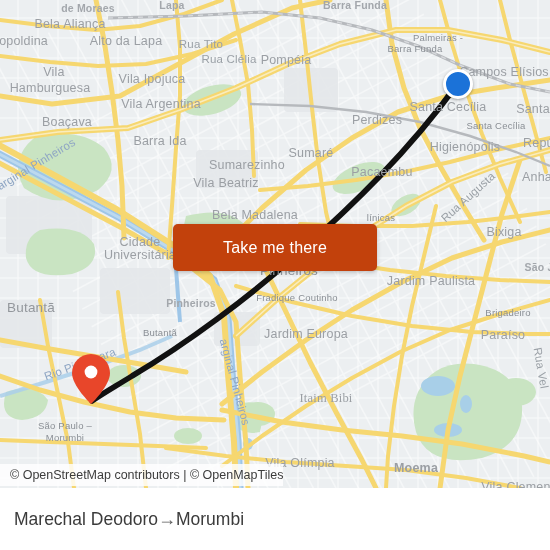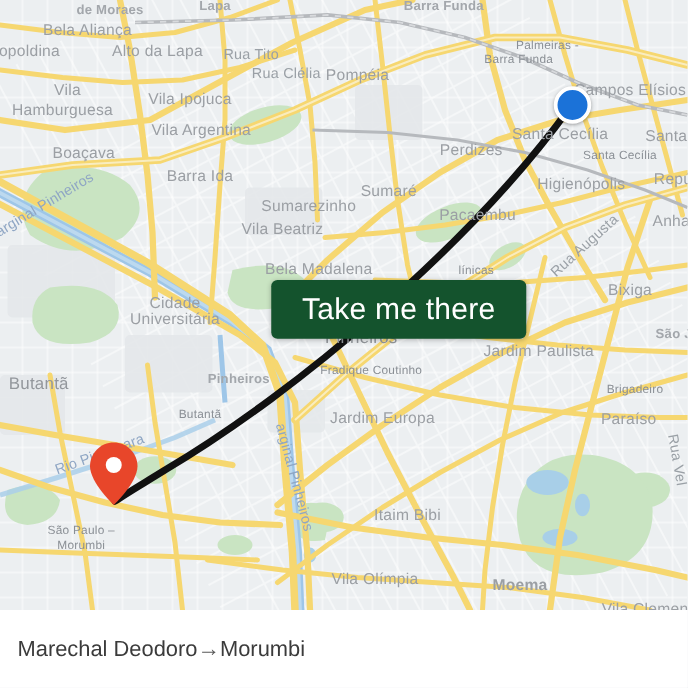--- a/index.html
+++ b/index.html
@@ -48,30 +48,29 @@
   }
   #dest-pin{
     position:absolute;left:91px;top:405px;
     width:40px;height:52px;margin-left:-20px;margin-top:-52px;
   }
 
   
   #cta{
     position:absolute;left:173px;top:224px;
     width:204px;height:47px;
-    background:#14532d;
+    background:#c2410c;
     border:none;border-radius:5px;
     color:#ffffff;
     font-family:"Liberation Sans", sans-serif;
-    font-size:24px;
+    font-size:16px;
     letter-spacing:.2px;
     cursor:pointer;
     box-shadow:0 1px 4px rgba(0,0,0,.25);
     padding:0;
-    margin-left:44px;
   }
 
   
   #attribution{
     position:absolute;left:0;top:464px;
     padding:4px 0 4px 10px;
     font-size:12.5px;color:#3c3c3c;
     background:rgba(255,255,255,.82);
     white-space:nowrap;
   }
@@ -281,38 +280,39 @@
         <div class="lbl place-sm" style="left: 539px; top: 267px;">São J</div>
         <div class="lbl place-lg" style="left: 31px; top: 307px;">Butantã</div>
         <div class="lbl place-sm" style="left: 191px; top: 303px;">Pinheiros</div>
         <div class="lbl station" style="left: 297px; top: 297px;">Fradique Coutinho</div>
         <div class="lbl station" style="left: 508px; top: 312px;">Brigadeiro</div>
         <div class="lbl station" style="left: 160px; top: 332px;">Butantã</div>
         <div class="lbl place" style="left: 306px; top: 334px;">Jardim Europa</div>
         <div class="lbl place" style="left: 503px; top: 335px;">Paraíso</div>
         <div class="lbl river" style="left: 80px; top: 364px; transform: translate(-50%, -50%) rotate(-20deg);">Rio Pirajuçara</div>
         <div class="lbl river" style="left: 235px; top: 382px; transform: translate(-50%, -50%) rotate(75deg);">arginal Pinheiros</div>
-        <div class="lbl place" style="left: 326px; top: 412px;">Itaim Bibi</div>
+        <div class="lbl place" style="left: 326px; top: 398px; font-family: Liberation Serif, serif;">Itaim Bibi</div>
         <div class="lbl road" style="left: 541px; top: 368px; transform: translate(-50%, -50%) rotate(80deg);">Rua Vel</div>
         <div class="lbl station" style="left: 65px; top: 425px;">São Paulo –</div>
         <div class="lbl station" style="left: 65px; top: 437px;">Morumbi</div>
         <div class="lbl place" style="left: 300px; top: 463px;">Vila Olímpia</div>
         <div class="lbl place" style="left: 416px; top: 468px; font-weight: bold;">Moema</div>
         <div class="lbl place" style="left: 516px; top: 487px;">Vila Clemen</div>
       </div>
 
     <div id="origin-dot"></div>
 
     <svg id="dest-pin" viewBox="0 0 40 52">
       <path d="M20 1 C9.5 1 1 9.5 1 20 C1 33 20 51 20 51 C20 51 39 33 39 20 C39 9.5 30.5 1 20 1 Z" fill="#e8462a"></path>
       <circle cx="20" cy="19" r="6.4" fill="#ffffff"></circle>
     </svg>
 
     <button id="cta">Take me there</button>
 
+    <div id="attribution">© OpenStreetMap contributors | © OpenMapTiles</div>
   </div>
 
   <div id="footer">
     <div id="route-summary">
       <span>Marechal Deodoro</span>
       <span id="route-arrow">→</span>
       <span>Morumbi</span>
     </div>
   </div>
 

